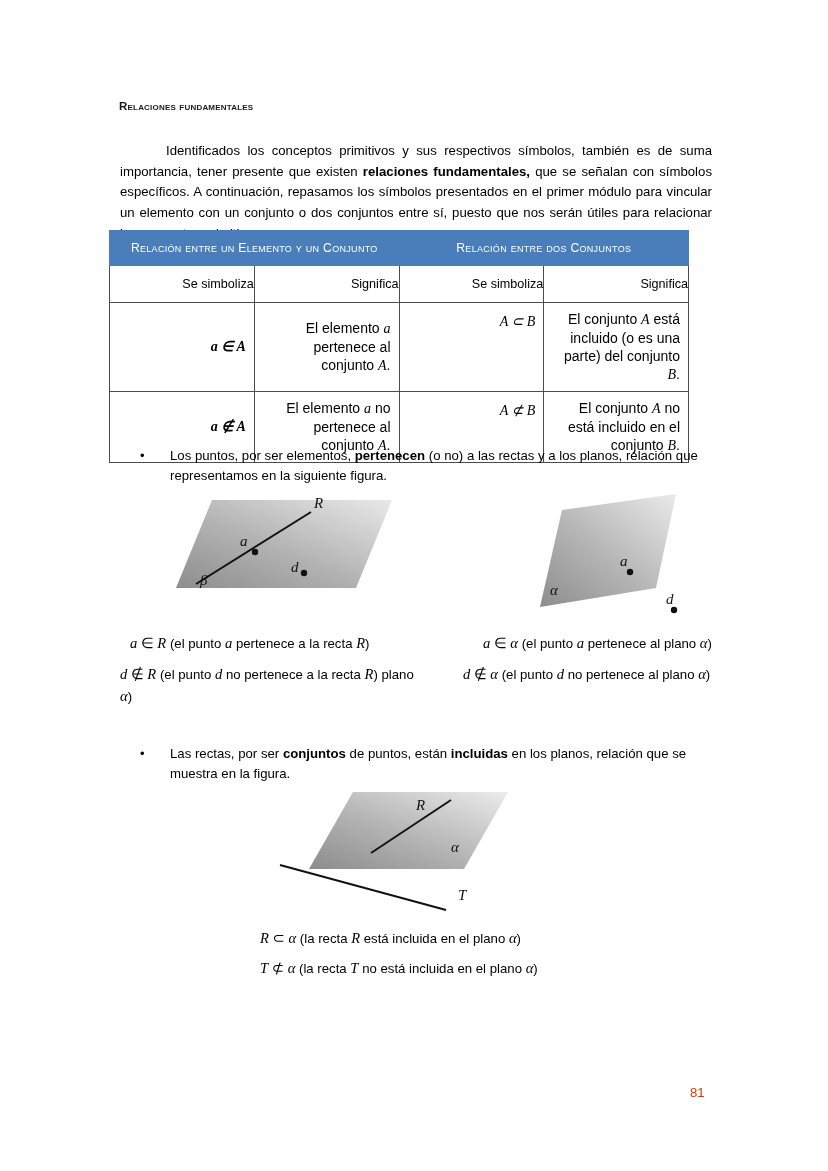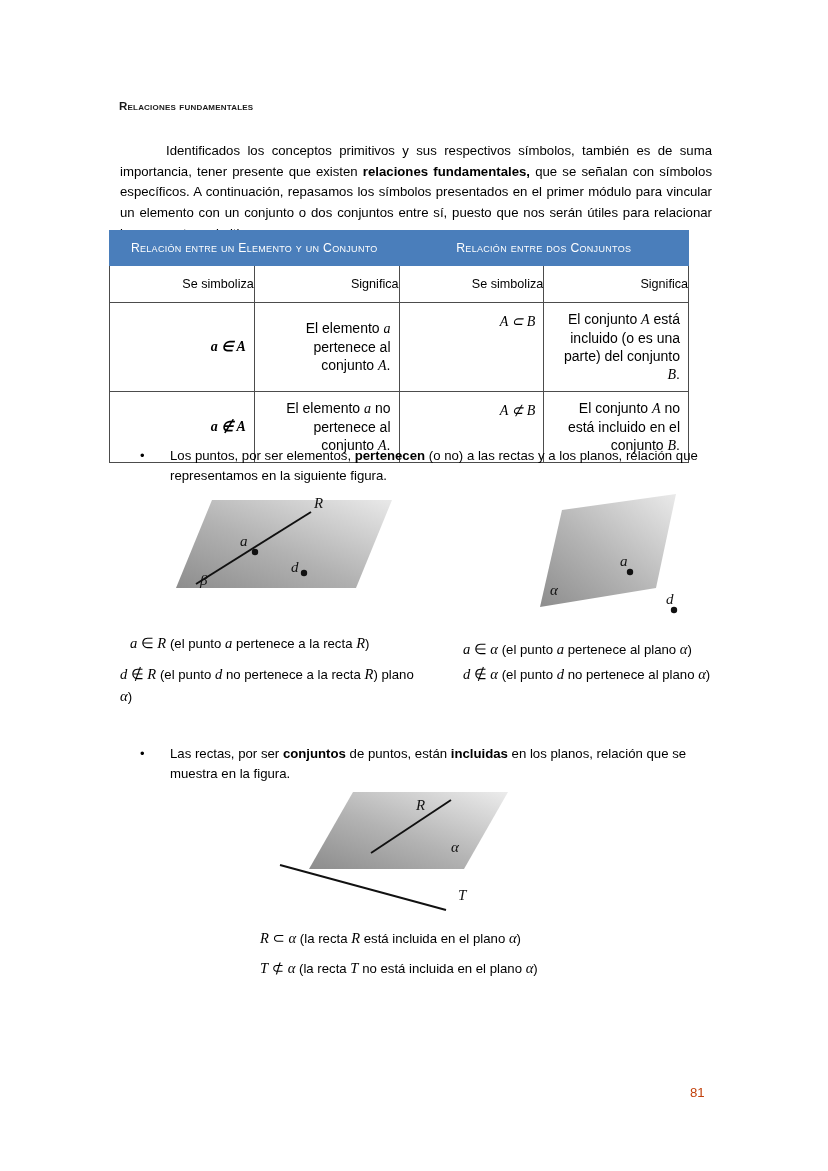--- a/index.html
+++ b/index.html
@@ -248,21 +248,21 @@
     <span class="op">∈</span>
     <span class="sym">R</span><span> (el punto </span><span class="sym">a</span><span> pertenece a la recta </span><span class="sym">R</span><span>)</span>
   </div>
 
   <div class="mathline" style="left:120px; top:664px; width:300px;">
     <span class="sym">d</span>
     <span class="op">∉</span>
     <span class="sym">R</span><span> (el punto </span><span class="sym">d</span><span> no pertenece a la recta </span><span class="sym">R</span><span>) plano </span><span class="sym">α</span><span>)</span>
   </div>
 
-  <div class="mathline" style="left:463px; top:633px; width:250px;margin-top:6px;">
+  <div class="mathline" style="left:483px; top:633px; width:250px;">
     <span class="sym">a</span>
     <span class="op">∈</span>
     <span class="sym">α</span><span> (el punto </span><span class="sym">a</span><span> pertenece al plano </span><span class="sym">α</span><span>)</span>
   </div>
 
   <div class="mathline jst" style="left:463px; top:664px; width:249px;">
     <span class="sym">d</span>
     <span class="op">∉</span>
     <span class="sym">α</span><span> (el punto </span><span class="sym">d</span><span> no pertenece al plano </span><span class="sym">α</span><span>)</span>
   </div>

